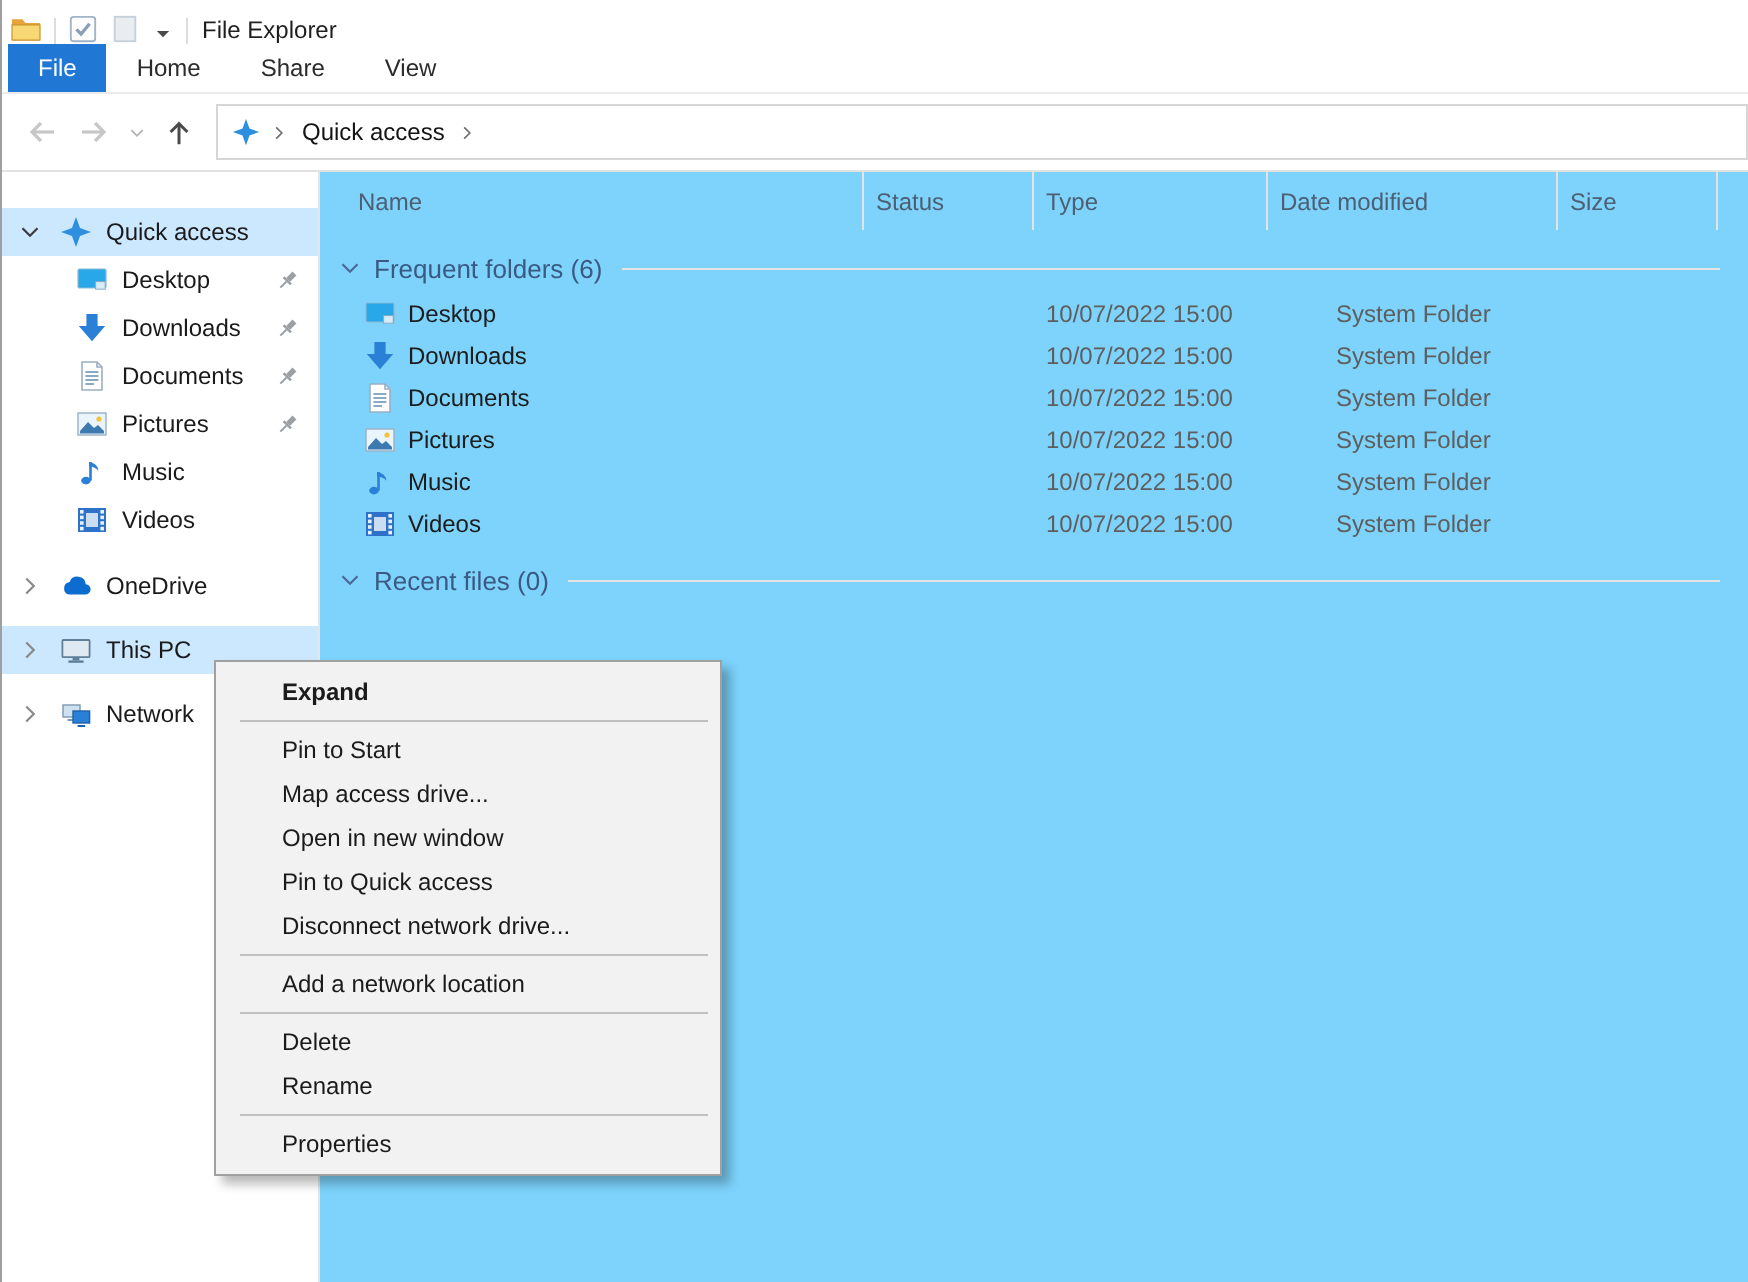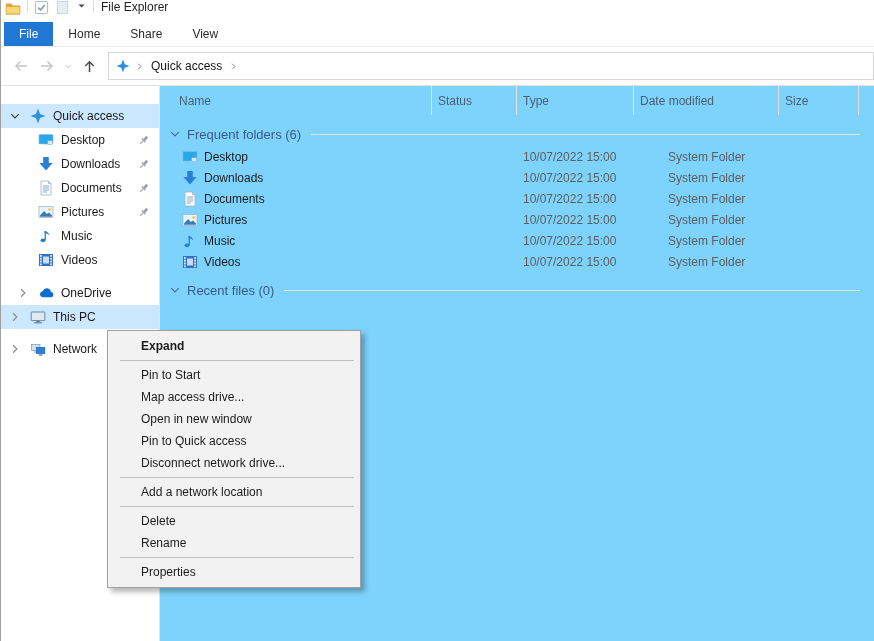--- a/index.html
+++ b/index.html
@@ -1,21 +1,21 @@
 <!DOCTYPE html>
 <html><head>
 <meta charset="utf-8">
 <style>
   html,body{margin:0;padding:0;background:#fff;}
   .window{position:relative;width:874px;height:641px;overflow:hidden;background:#fff;
           font-family:"Liberation Sans",sans-serif;font-size:12px;color:#1a1a1a;}
   .win-left-border{position:absolute;left:0;top:0;bottom:0;width:1px;background:#9f9f9f;z-index:60;}
 
   
-  .titlebar{height:22px;display:flex;align-items:flex-start;padding-left:5px;gap:6px;}
+  .titlebar{height:22px;display:flex;align-items:flex-end;padding-left:5px;gap:6px;}
   .tsep{width:1px;height:13px;background:#dcdcdc;}
   .qat-btn{display:flex;align-items:center;justify-content:center;}
   .title-text{margin-left:1px;color:#1f1f1f;}
 
   
   .tabs{height:24px;display:flex;align-items:stretch;padding-left:4px;border-bottom:1px solid #ececec;}
   .tab{padding:0 15px;display:flex;align-items:center;color:#2b2b2b;}
   .tab.active{color:#fff;}
 
   
@@ -268,34 +268,34 @@
                 <rect x="12.2" y="3" width="1.8" height="1.8"></rect>
                 <rect x="12.2" y="5.8" width="1.8" height="1.8"></rect>
                 <rect x="12.2" y="8.6" width="1.8" height="1.8"></rect>
                 <rect x="12.2" y="11.4" width="1.8" height="1.8"></rect>
                 <rect x="5" y="4.5" width="6" height="7" opacity="0.85"></rect>
               </g>
             </svg>
           </span>
           <span class="side-label">Videos</span>
         </div>
-        <div class="side-row sect" style="margin-top: 9px; margin-left: 8px;">
+        <div class="side-row sect" style="margin-top: 9px;">
           <span class="side-chev">
             <svg width="12" height="12" viewBox="0 0 16 16" xmlns="http://www.w3.org/2000/svg">
               <polyline points="5.5,3 10.5,8 5.5,13" fill="none" stroke="#8a8a8a" stroke-width="1.5"></polyline>
             </svg>
           </span>
           <span class="side-icon">
             <svg width="16" height="16" viewBox="0 0 16 16" xmlns="http://www.w3.org/2000/svg">
               <path d="M4.6 12.3h7.9a2.6 2.6 0 0 0 .4-5.2A4.2 4.2 0 0 0 4.8 6 3.2 3.2 0 0 0 4.6 12.3z" fill="#0d6cd0"></path>
             </svg>
           </span>
           <span class="side-label">OneDrive</span>
         </div>
-        <div class="side-row sect sel" style="">
+        <div class="side-row sect sel" style="margin-top: 8px;">
           <span class="side-chev">
             <svg width="12" height="12" viewBox="0 0 16 16" xmlns="http://www.w3.org/2000/svg">
               <polyline points="5.5,3 10.5,8 5.5,13" fill="none" stroke="#8a8a8a" stroke-width="1.5"></polyline>
             </svg>
           </span>
           <span class="side-icon">
             <svg width="16" height="16" viewBox="0 0 16 16" xmlns="http://www.w3.org/2000/svg">
               <rect x="1.2" y="3" width="13.6" height="8.6" rx="0.5" fill="#dfe9f2" stroke="#5f7f99" stroke-width="0.9"></rect>
               <rect x="6.3" y="11.6" width="3.4" height="1.6" fill="#5f7f99"></rect>
               <rect x="4.2" y="13.2" width="7.6" height="1.2" fill="#5f7f99"></rect>

